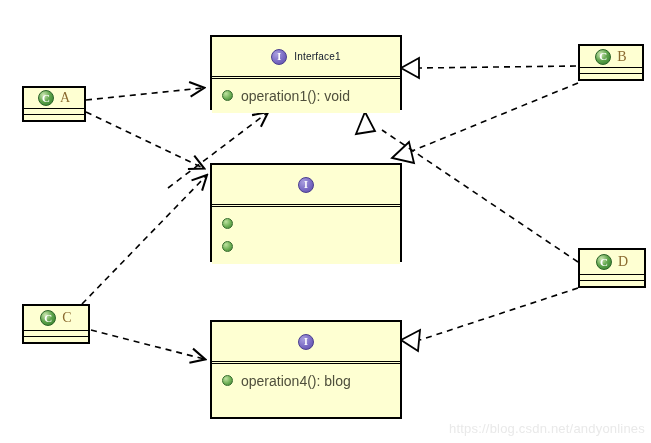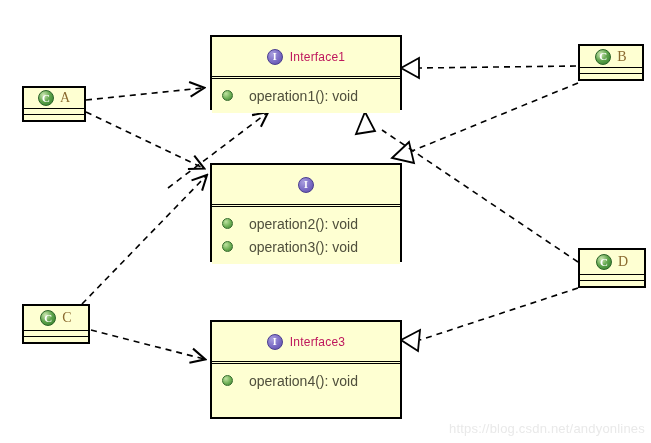--- a/index.html
+++ b/index.html
@@ -36,34 +36,34 @@
     box-sizing: border-box;
     height: 42px;
     display: flex;
     align-items: center;
     justify-content: center;
     gap: 7px;
     border-bottom: 3px double #000000;
     background: #feffd2;
   }
   .iface-name {
-    font-size: 12px;
-    color: #be185d;
+    font-size: 10px;
+    color: #0f172a;
     letter-spacing: 0.2px;
     white-space: nowrap;
   }
   .iface-body {
     box-sizing: border-box;
     padding: 5px 0 6px 10px;
     background: #feffd2;
   }
   .op-row {
     display: flex;
     align-items: center;
-    gap: 16px;
+    gap: 8px;
     height: 23px;
   }
   .op-label {
     font-size: 14px;
     color: #4f4f3c;
     white-space: nowrap;
   }
 
   
   .icon-iface {
@@ -220,38 +220,35 @@
     </div>
   </div>
 
   <div class="iface" style="left:210px; top:163px; width:192px; height:99px;">
     <div class="iface-header">
       <span class="icon-iface">I</span>
     </div>
     <div class="iface-body">
       <div class="op-row">
         <span class="icon-op"></span>
-        <span class="op-label">operation2(): void</span>
-      </div>
-      <div class="op-row">
-        <span class="icon-op"></span>
-        <span class="op-label">operation3(): void</span>
+      </div>
+      <div class="op-row">
+        <span class="icon-op"></span>
       </div>
     </div>
   </div>
 
   <div class="iface" style="left:210px; top:320px; width:192px; height:99px;">
     <div class="iface-header">
       <span class="icon-iface">I</span>
-      <span class="iface-name">Interface3</span>
     </div>
     <div class="iface-body">
       <div class="op-row">
         <span class="icon-op"></span>
-        <span class="op-label">operation4(): void</span>
+        <span class="op-label">operation4(): blog</span>
       </div>
     </div>
   </div>
 
   <div class="clsbox" style="left:22px; top:86px; width:64px; height:36px;">
     <div class="cls-header">
       <span class="icon-cls">C</span>
       <span class="cls-name">A</span>
     </div>
     <div class="cls-strip"></div>

